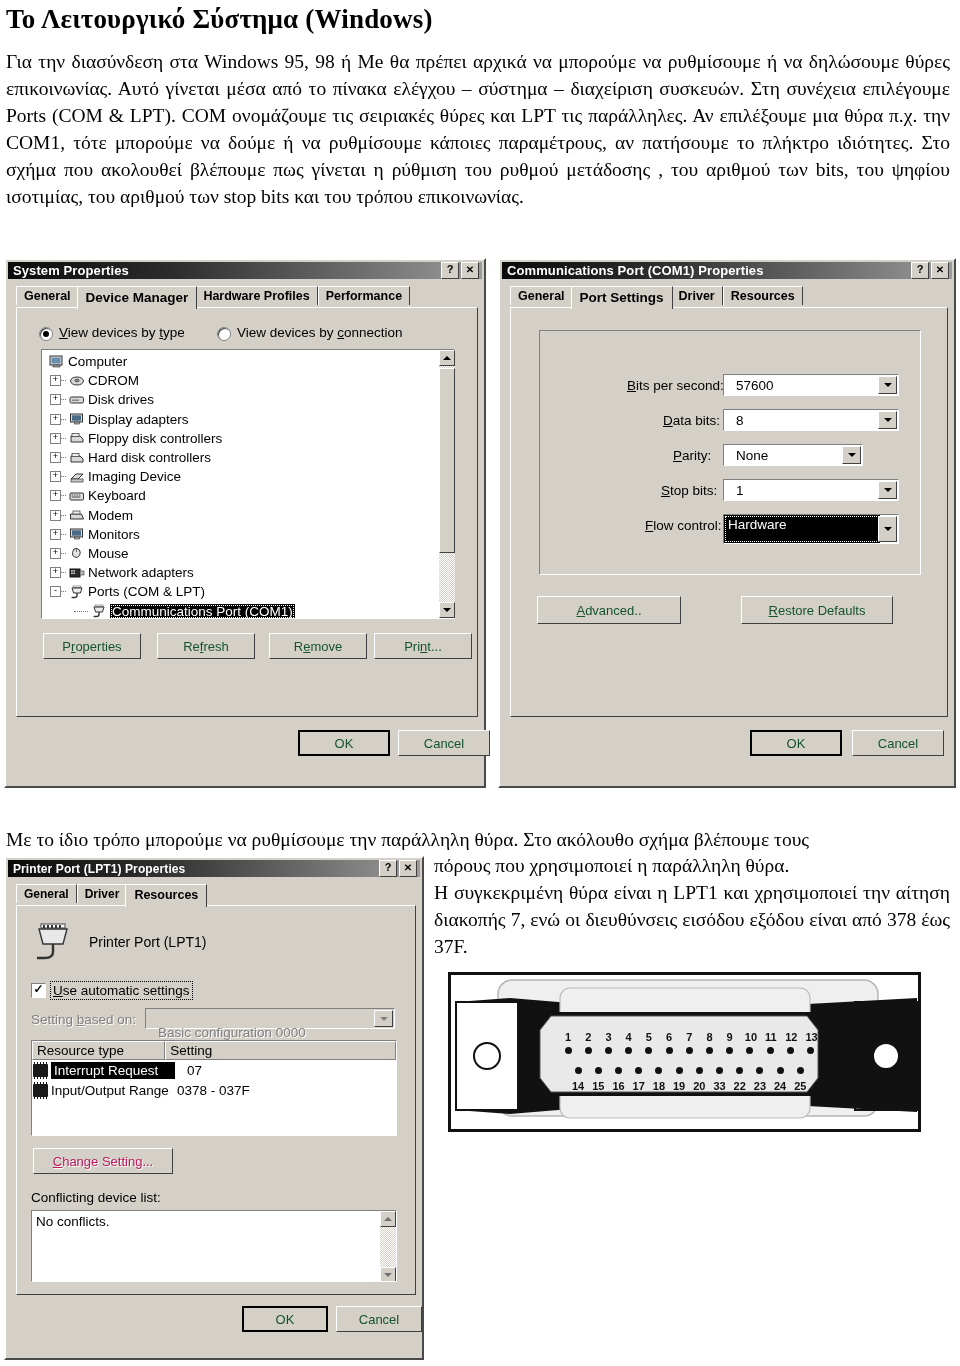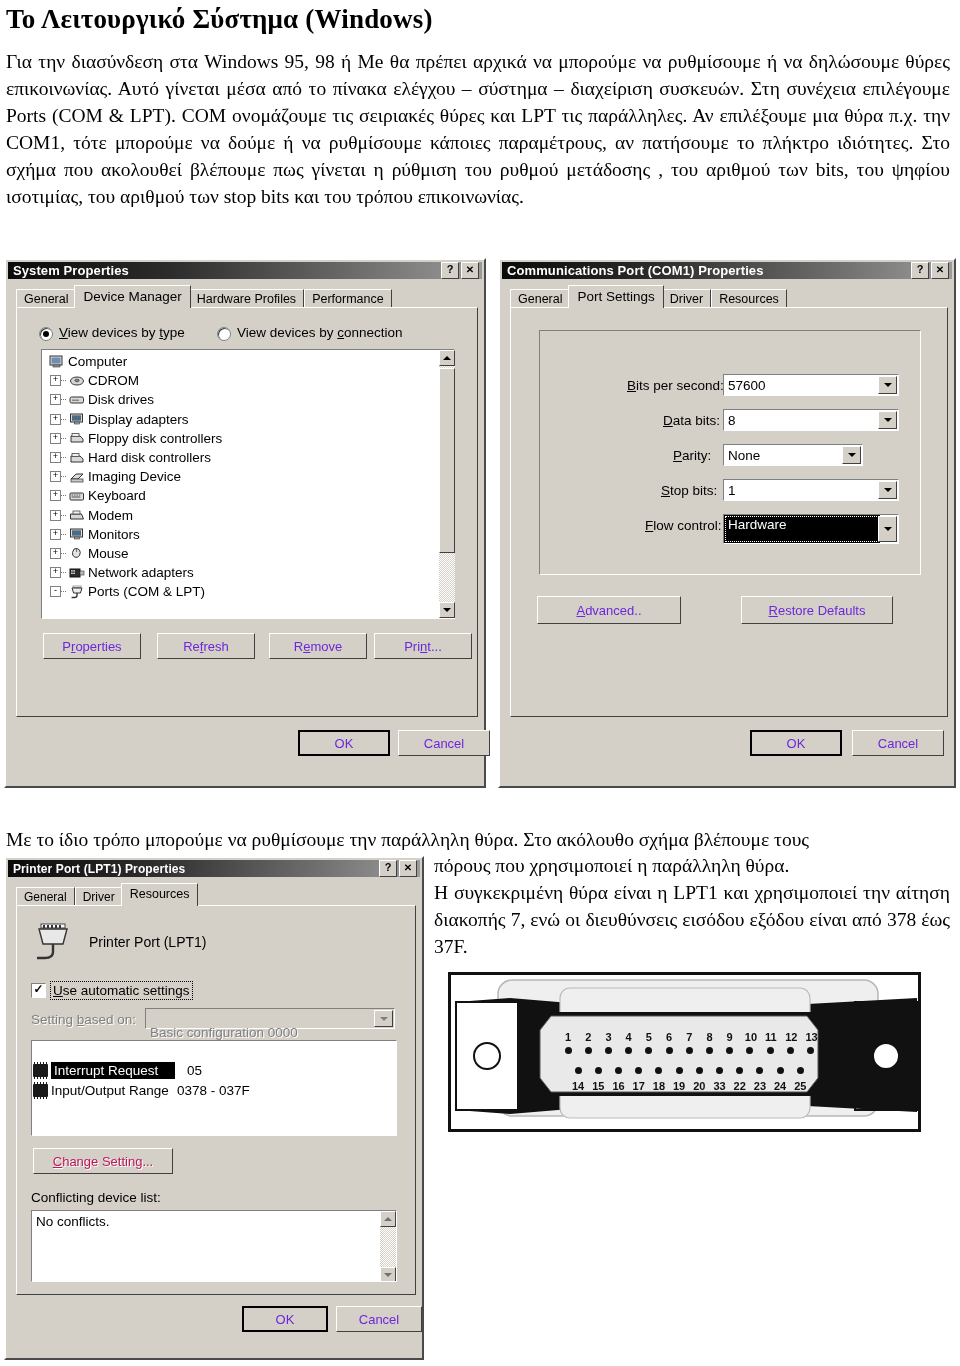--- a/index.html
+++ b/index.html
@@ -21,37 +21,37 @@
        font-family:"Liberation Sans",sans-serif;box-sizing:border-box;}
   .titlebar{position:absolute;left:2px;right:2px;top:2px;height:17px;
             background:linear-gradient(to right,#0a0a0a 0%,#2d2d2d 35%,#6f6f6f 75%,#9b9b9b 100%);
             display:flex;align-items:center;}
   .titlebar .ttl{color:#fff;font-size:13px;font-weight:bold;padding-left:5px;white-space:nowrap;letter-spacing:.1px;}
   .tb-btns{margin-left:auto;display:flex;gap:2px;padding-right:3px;}
   .tb-btn{width:16px;height:15px;background:#d4d0c8;border-top:1px solid #fff;border-left:1px solid #fff;border-right:1px solid #404040;border-bottom:1px solid #404040;
           font-size:11px;line-height:13px;text-align:center;color:#000;font-family:"Liberation Sans",sans-serif;font-weight:bold;}
 
   
-  .tabstrip{position:absolute;display:flex;align-items:flex-end;height:22px;}
+  .tabstrip{position:absolute;display:flex;align-items:flex-start;height:22px;font-weight:bold;}
   .tab{background:#d4d0c8;border-top:1px solid #fff;border-left:1px solid #fff;border-right:1px solid #404040;
        height:18px;padding:0 7px;font-size:12.5px;line-height:18px;color:#000;position:relative;}
   .tab.sel{height:22px;line-height:21px;font-size:13.5px;z-index:3;margin:0 -2px;padding:0 8px;border-bottom:none;}
   .tabpage{position:absolute;background:#d4d0c8;border-top:1px solid #ffffff;border-left:1px solid #ffffff;border-right:1px solid #404040;border-bottom:1px solid #404040;box-sizing:border-box;}
 
   .btn{position:absolute;background:#d4d0c8;border-top:1px solid #fff;border-left:1px solid #fff;
        border-right:1px solid #404040;border-bottom:1px solid #404040;
-       font-family:"Liberation Sans",sans-serif;font-size:13px;color:#6d28d9;text-align:center;box-sizing:border-box;
+       font-family:"Liberation Sans",sans-serif;font-size:13px;color:#14532d;text-align:center;box-sizing:border-box;
        display:flex;align-items:center;justify-content:center;}
   .btn.def{border:2px solid #000;}
   .btn.dis{color:#be185d;text-shadow:1px 1px 0 #fff;}
   .u{text-decoration:underline;}
 
   .field{position:absolute;background:#fff;border-top:1px solid #808080;border-left:1px solid #808080;
          border-right:1px solid #fff;border-bottom:1px solid #fff;box-sizing:border-box;
-         font-family:"Liberation Sans",sans-serif;font-size:13.5px;color:#000;display:flex;align-items:center;padding-left:4px;}
+         font-family:"Liberation Sans",sans-serif;font-size:13.5px;color:#000;display:flex;align-items:center;padding-left:12px;}
   .field .arrow{position:absolute;right:1px;top:1px;bottom:1px;width:17px;background:#d4d0c8;
                 border-top:1px solid #fff;border-left:1px solid #fff;border-right:1px solid #404040;border-bottom:1px solid #404040;
                 display:flex;align-items:center;justify-content:center;}
   .caret-dn{width:0;height:0;border-left:4px solid transparent;border-right:4px solid transparent;border-top:4px solid #000;}
   .caret-up{width:0;height:0;border-left:4px solid transparent;border-right:4px solid transparent;border-bottom:4px solid #000;}
   .lbl{position:absolute;font-family:"Liberation Sans",sans-serif;font-size:13.5px;color:#000;white-space:nowrap;}
   .lbl.dis{color:#808080;text-shadow:1px 1px 0 #fff;}
 
   .group{position:absolute;border-top:1px solid #fff;border-left:1px solid #fff;border-right:1px solid #808080;border-bottom:1px solid #808080;box-sizing:border-box;}
   .group .g2{position:absolute;inset:-1px;border-top:1px solid #808080;border-left:1px solid #808080;border-right:1px solid #fff;border-bottom:1px solid #fff;}
@@ -273,20 +273,30 @@
               <span style="display:inline-block;width:6px"></span>
               <span class="tplus">-</span>
               <span style="display:inline-block;width:5px;border-top:1px dotted #777"></span>
               <svg class="tico" viewBox="0 0 16 14">
                 <rect x="4" y="1" width="8" height="1.6" fill="#fff" stroke="#444" stroke-width=".5"></rect>
                 <path d="M3 3 L13 3 L11.4 8 L4.6 8 Z" fill="#ececec" stroke="#333" stroke-width="1"></path>
                 <path d="M8 8 L8 10.5 Q8 12.5 5.4 12.5 L2.6 12.5" fill="none" stroke="#333" stroke-width="1.4"></path>
               </svg>
               <span class="tlabel">Ports (COM &amp; LPT)</span>
             </div>
+            <div class="trow">
+              <span style="display:inline-block;width:30px"></span>
+              <span style="display:inline-block;width:14px;border-top:1px dotted #777"></span>
+              <svg class="tico" viewBox="0 0 16 14">
+                <rect x="4" y="1" width="8" height="1.6" fill="#fff" stroke="#444" stroke-width=".5"></rect>
+                <path d="M3 3 L13 3 L11.4 8 L4.6 8 Z" fill="#ececec" stroke="#333" stroke-width="1"></path>
+                <path d="M8 8 L8 10.5 Q8 12.5 5.4 12.5 L2.6 12.5" fill="none" stroke="#333" stroke-width="1.4"></path>
+              </svg>
+              <span class="tlabel tsel">Communications Port (COM1)</span>
+            </div>
           </div>
       </div>
 
       <div class="sb" style="left:422px;top:42px;height:268px;">
         <div class="sb-btn" style="top:0;">
             <span class="caret-up"></span>
           </div>
         <div class="sb-track" style="top:16px;height:236px;"></div>
         <div class="sb-thumb" style="top:18px;height:185px;"></div>
         <div class="sb-btn" style="top:252px;">
@@ -435,25 +445,29 @@
 
       <div class="lbl dis" style="left:14px;top:106px;">Setting <span class="u">b</span>ased on:</div>
       <div class="field" style="left:128px;top:102px;width:250px;height:21px;background:#d4d0c8;color:#808080;">
         <span style="text-shadow:1px 1px 0 #fff;margin-top:28px;">Basic configuration 0000</span>
         <span class="arrow">
             <span class="caret-dn" style="border-top-color:#808080;"></span>
           </span>
       </div>
 
       <div class="sunken" style="left:14px;top:134px;width:366px;height:96px;">
+        <div class="rt-head">
+          <div class="rt-hcell" style="width:134px;">Resource type</div>
+          <div class="rt-hcell" style="width:232px;">Setting</div>
+        </div>
         <div style="position:absolute;left:0;right:0;top:19px;">
           <div class="rt-row">
             <span class="chipico"></span>
             <span class="rt-name sel">Interrupt Request</span>
-            <span class="rt-val" style="margin-left:12px;">05</span>
+            <span class="rt-val" style="margin-left:12px;">07</span>
           </div>
           <div class="rt-row">
             <span class="chipico"></span>
             <span class="rt-name">Input/Output Range</span>
             <span class="rt-val" style="margin-left:8px;">0378 - 037F</span>
           </div>
         </div>
       </div>
 
       <div class="btn dis" style="left:16px;top:242px;width:140px;height:26px;">

